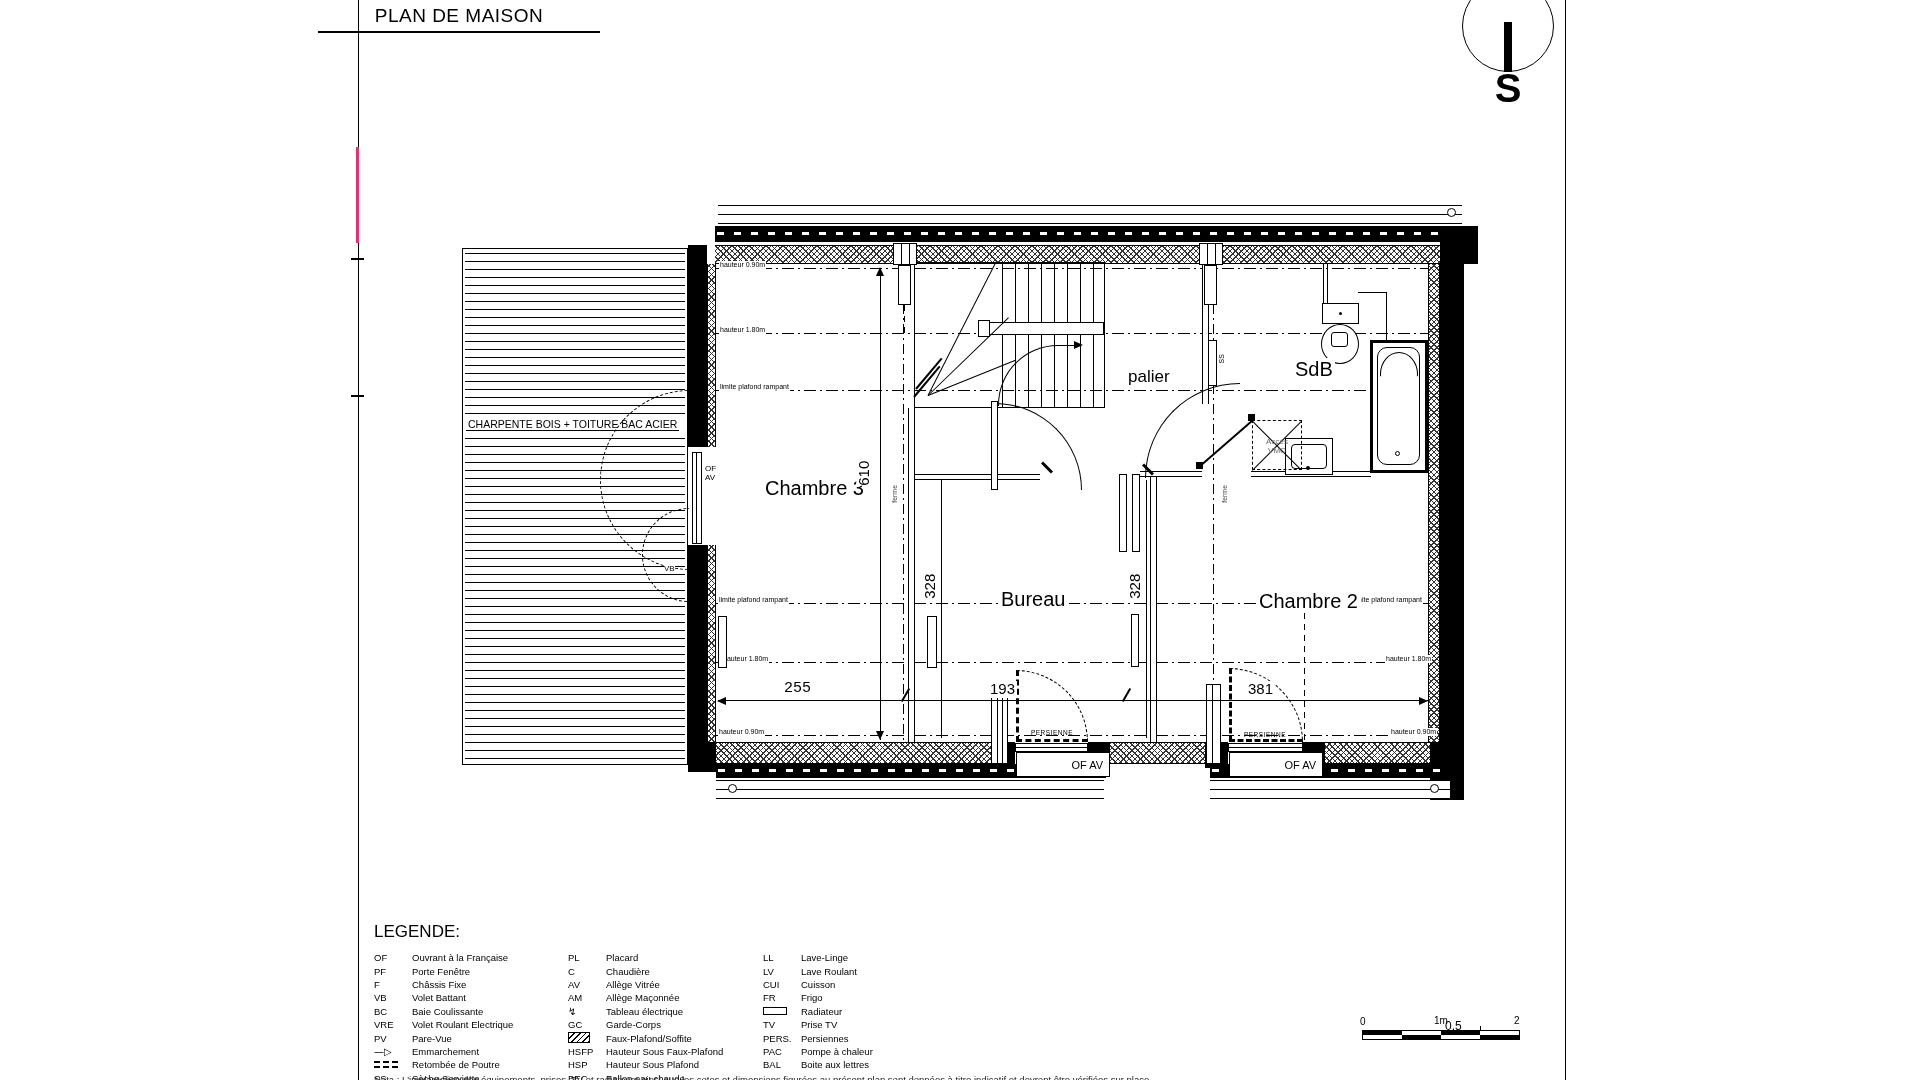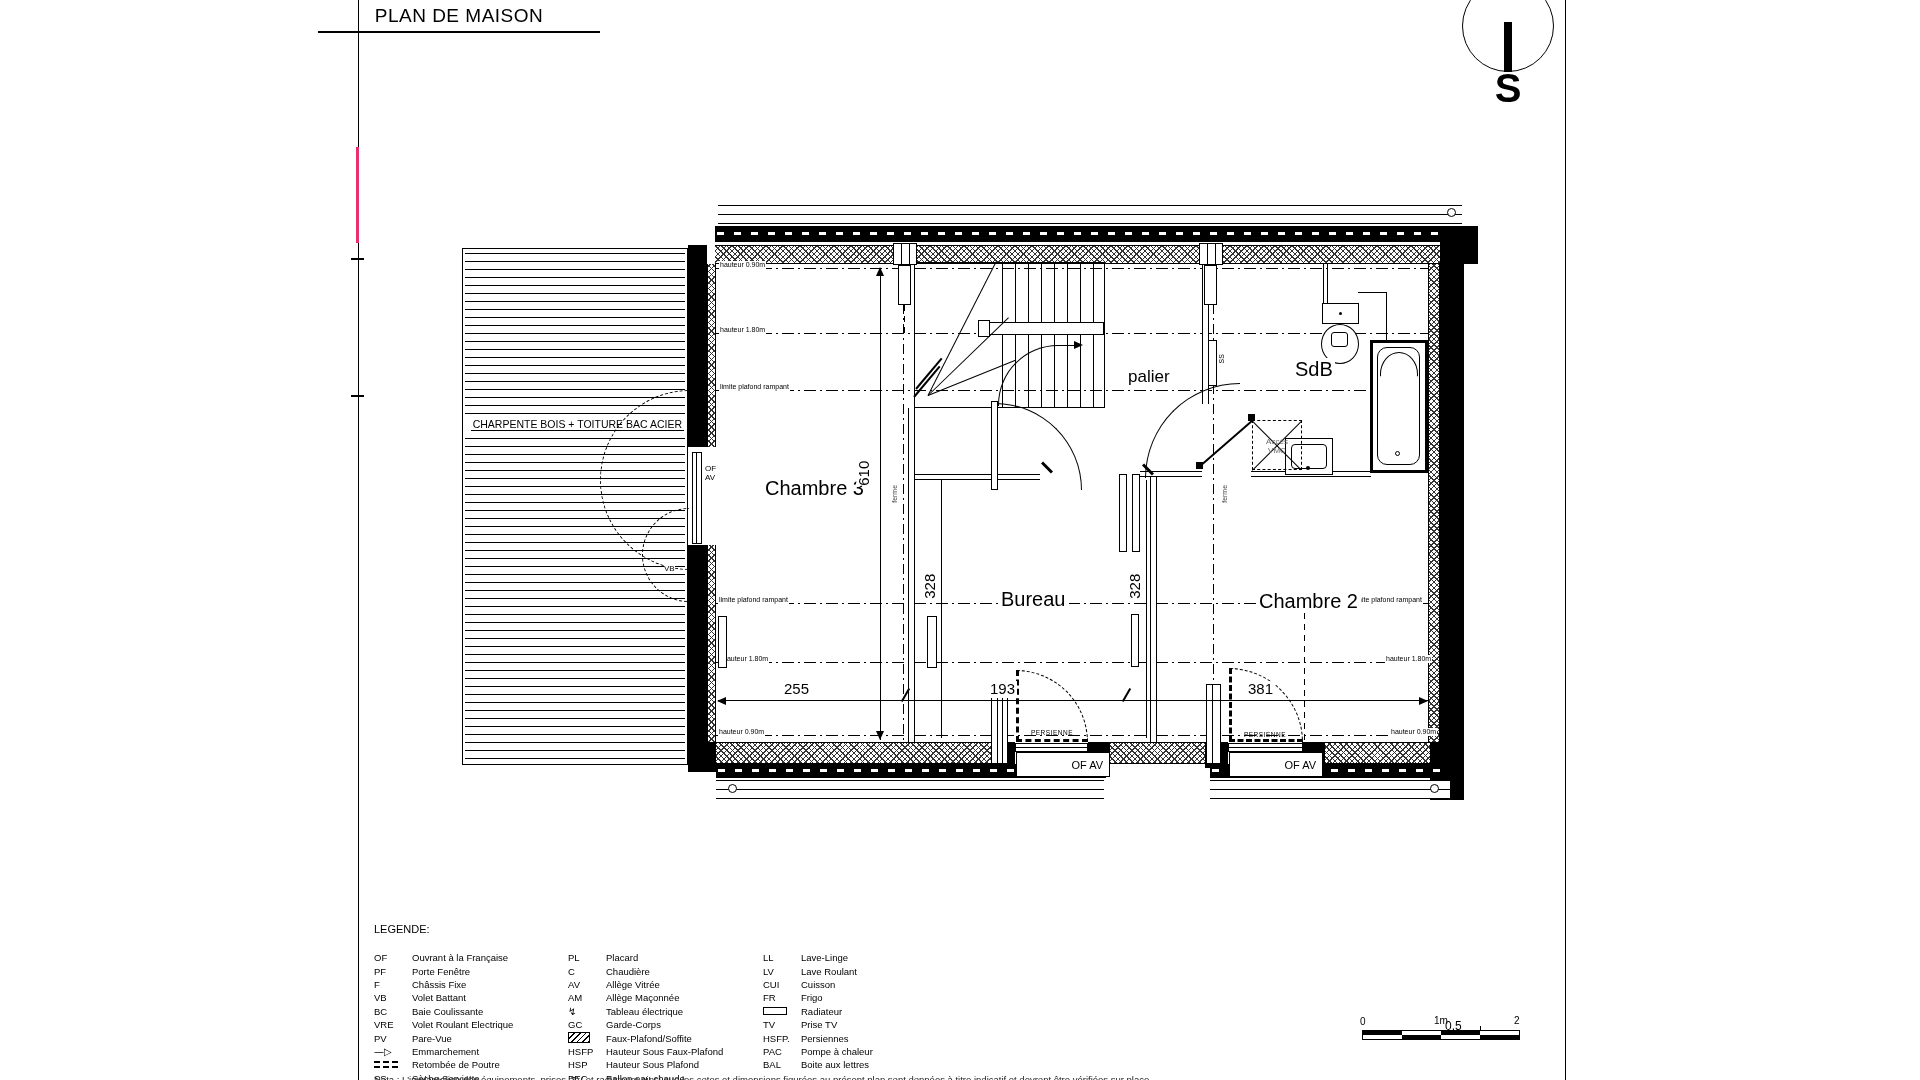--- a/index.html
+++ b/index.html
@@ -67,21 +67,21 @@
   <div class="t" style="left:318px;top:6px;width:282px;text-align:center;font-size:19px;letter-spacing:.5px;">PLAN DE MAISON</div>
   <div class="ln" style="left:318px;top:31px;width:282px;height:2px;"></div>
 
   <div class="circ" style="left:1462px;top:-20px;width:92px;height:92px;background:transparent;"></div>
   <div class="ln" style="left:1504px;top:22px;width:8px;height:50px;"></div>
   <div class="t" style="left:1488px;top:66px;width:40px;text-align:center;font-size:40px;font-weight:bold;">S</div>
 
   <div class="b nb" style="left:462px;top:248px;width:226px;height:517px;"></div>
   <div class="roofstripes" style="left:465px;top:253px;width:220px;height:163px;"></div>
   <div class="roofstripes" style="left:465px;top:438px;width:220px;height:325px;"></div>
-  <div class="t" style="left:466px;top:419px;width:218px;text-align:right;font-size:10.5px;background:#fff;">
+  <div class="t" style="left:466px;top:419px;width:218px;text-align:left;font-size:10.5px;background:#fff;">
     <span style="border-bottom:1px solid #000;padding:0 2px;">CHARPENTE BOIS + TOITURE BAC ACIER</span>
   </div>
 
   <div class="abs" style="left:600px;top:390px;width:178px;height:178px;border:1px dashed #000;border-radius:50%;clip-path:inset(0 50% 0 0);"></div>
   <div class="abs" style="left:642px;top:508px;width:92px;height:92px;border:1px dashed #000;border-radius:50%;clip-path:inset(0 50% 0 0);"></div>
   <div class="t" style="left:664px;top:565px;font-size:8px;background:#fff;">VB</div>
 
   <div class="gut" style="left:718px;top:205px;width:744px;height:19px;"></div>
   <div class="ln" style="left:718px;top:214px;width:744px;height:1px;"></div>
   <div class="circ" style="left:1447px;top:208px;width:9px;height:9px;"></div>
@@ -253,26 +253,26 @@
   <div class="ln" style="left:941px;top:480px;width:1px;height:258px;"></div>
   <div class="t rot" style="left:918px;top:578px;font-size:15px;background:#fff;">328</div>
   <div class="ln" style="left:1146px;top:480px;width:1px;height:258px;"></div>
   <div class="t rot" style="left:1123px;top:578px;font-size:15px;background:#fff;">328</div>
 
   <div class="ln" style="left:718px;top:700px;width:710px;height:1px;"></div>
   <div class="tri-l" style="left:717px;top:697px;"></div>
   <div class="tri-r" style="left:1419px;top:697px;"></div>
   <div class="slash" style="left:898px;top:694px;"></div>
   <div class="slash" style="left:1119px;top:694px;"></div>
-  <div class="t" style="left:782px;top:681px;font-size:15px;background:#fff;padding:0 2px;">255</div>
+  <div class="t" style="left:782px;top:681px;font-size:15px;background:#fff;padding:0 2px;font-family:Liberation Mono, monospace;">255</div>
   <div class="t" style="left:988px;top:681px;font-size:15px;background:#fff;padding:0 2px;">193</div>
   <div class="t" style="left:1246px;top:681px;font-size:15px;background:#fff;padding:0 2px;">381</div>
   <div class="dashv" style="left:1304px;top:602px;height:140px;"></div>
 
-  <div class="t" style="left:374px;top:923px;font-size:11px;">LEGENDE:</div>
+  <div class="t" style="left:374px;top:923px;font-size:17px;">LEGENDE:</div>
 
   <div class="lg-col" style="left:374px;top:951px;">
     <div class="lg-row">
         <span class="lg-abbr">OF</span>
         <span>Ouvrant à la Française</span>
       </div>
     <div class="lg-row">
         <span class="lg-abbr">PF</span>
         <span>Porte Fenêtre</span>
       </div>
@@ -372,21 +372,21 @@
       </div>
     <div class="lg-row">
         <span class="lg-abbr"><i class="ic-rad"></i></span>
         <span>Radiateur</span>
       </div>
     <div class="lg-row">
         <span class="lg-abbr">TV</span>
         <span>Prise TV</span>
       </div>
     <div class="lg-row">
-        <span class="lg-abbr">HSFP.</span>
+        <span class="lg-abbr">PERS.</span>
         <span>Persiennes</span>
       </div>
     <div class="lg-row">
         <span class="lg-abbr">PAC</span>
         <span>Pompe à chaleur</span>
       </div>
     <div class="lg-row">
         <span class="lg-abbr">BAL</span>
         <span>Boite aux lettres</span>
       </div>

